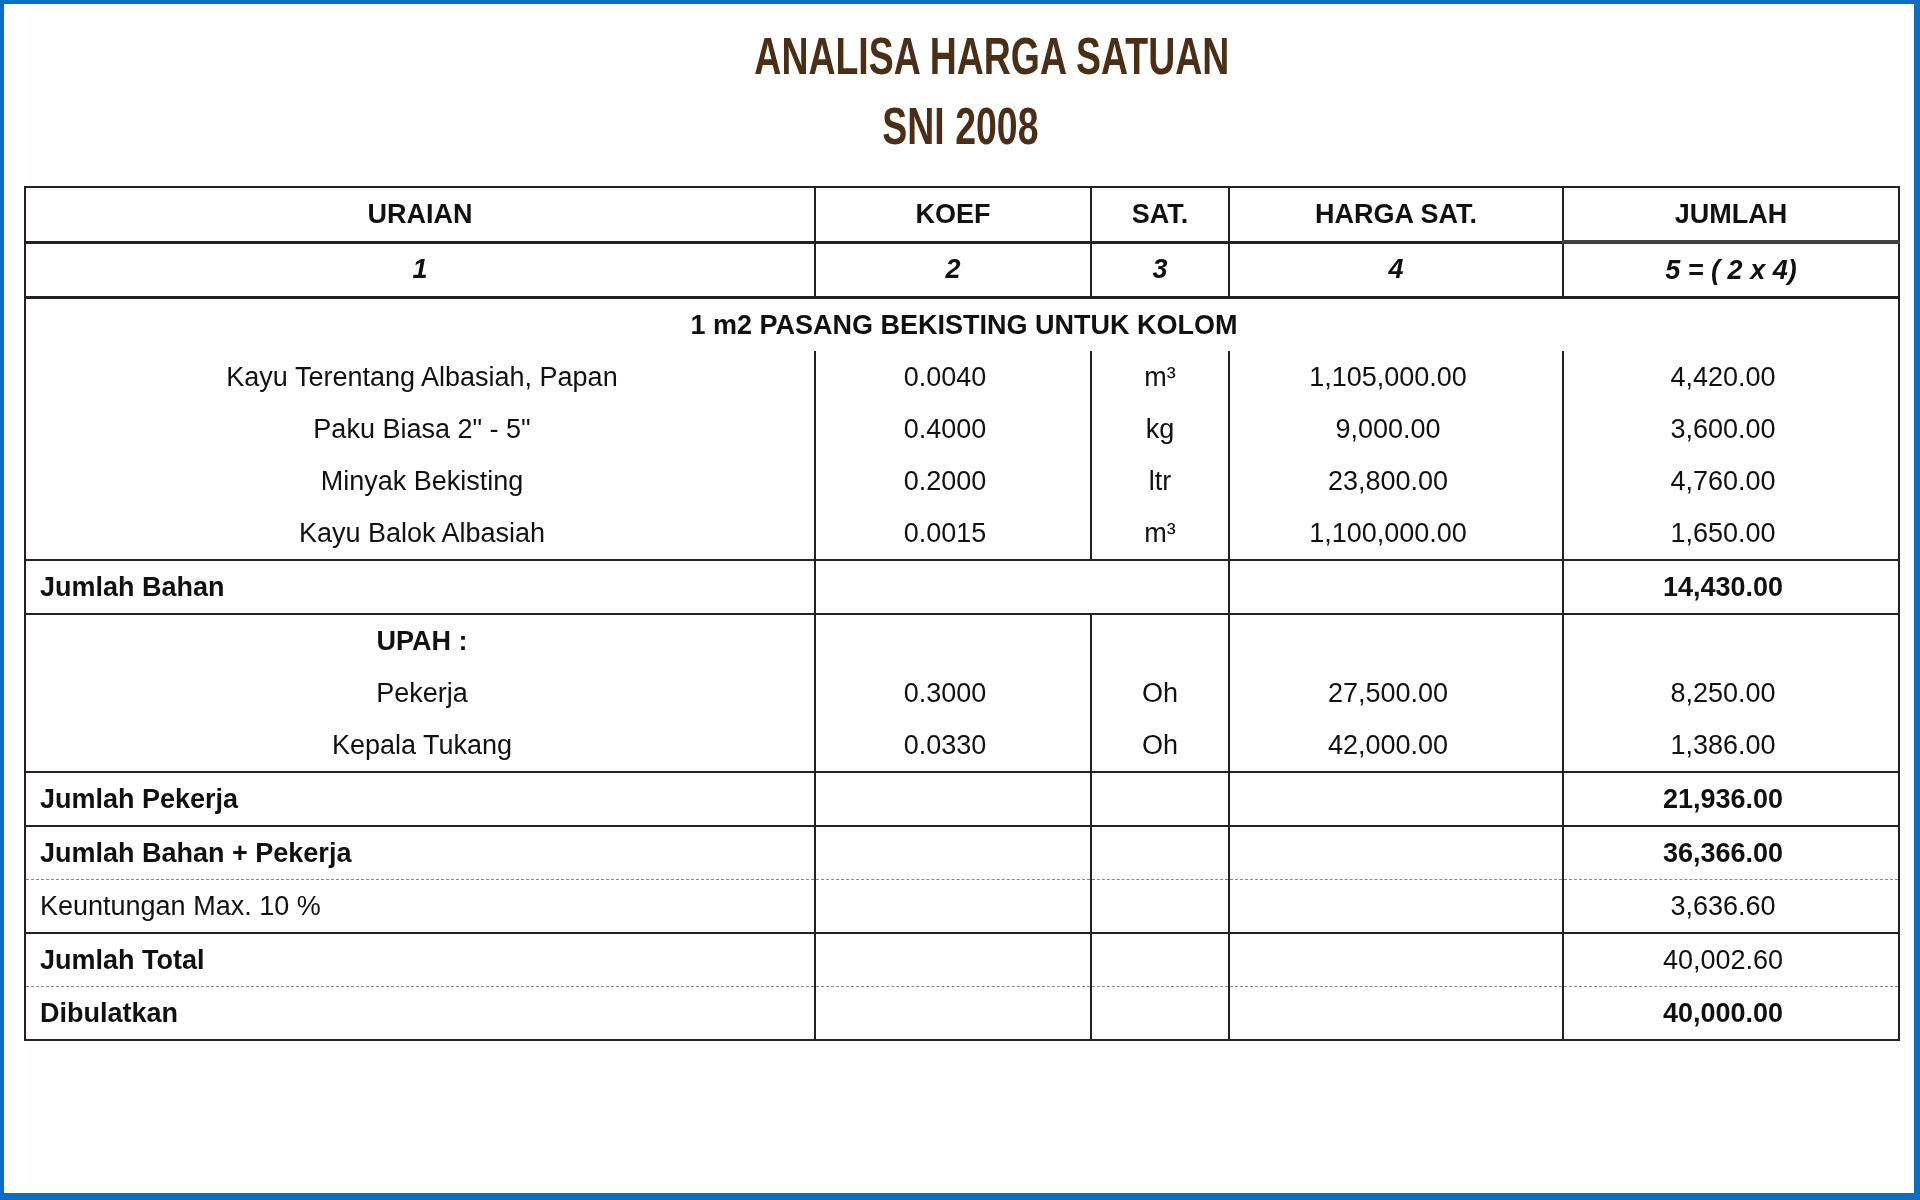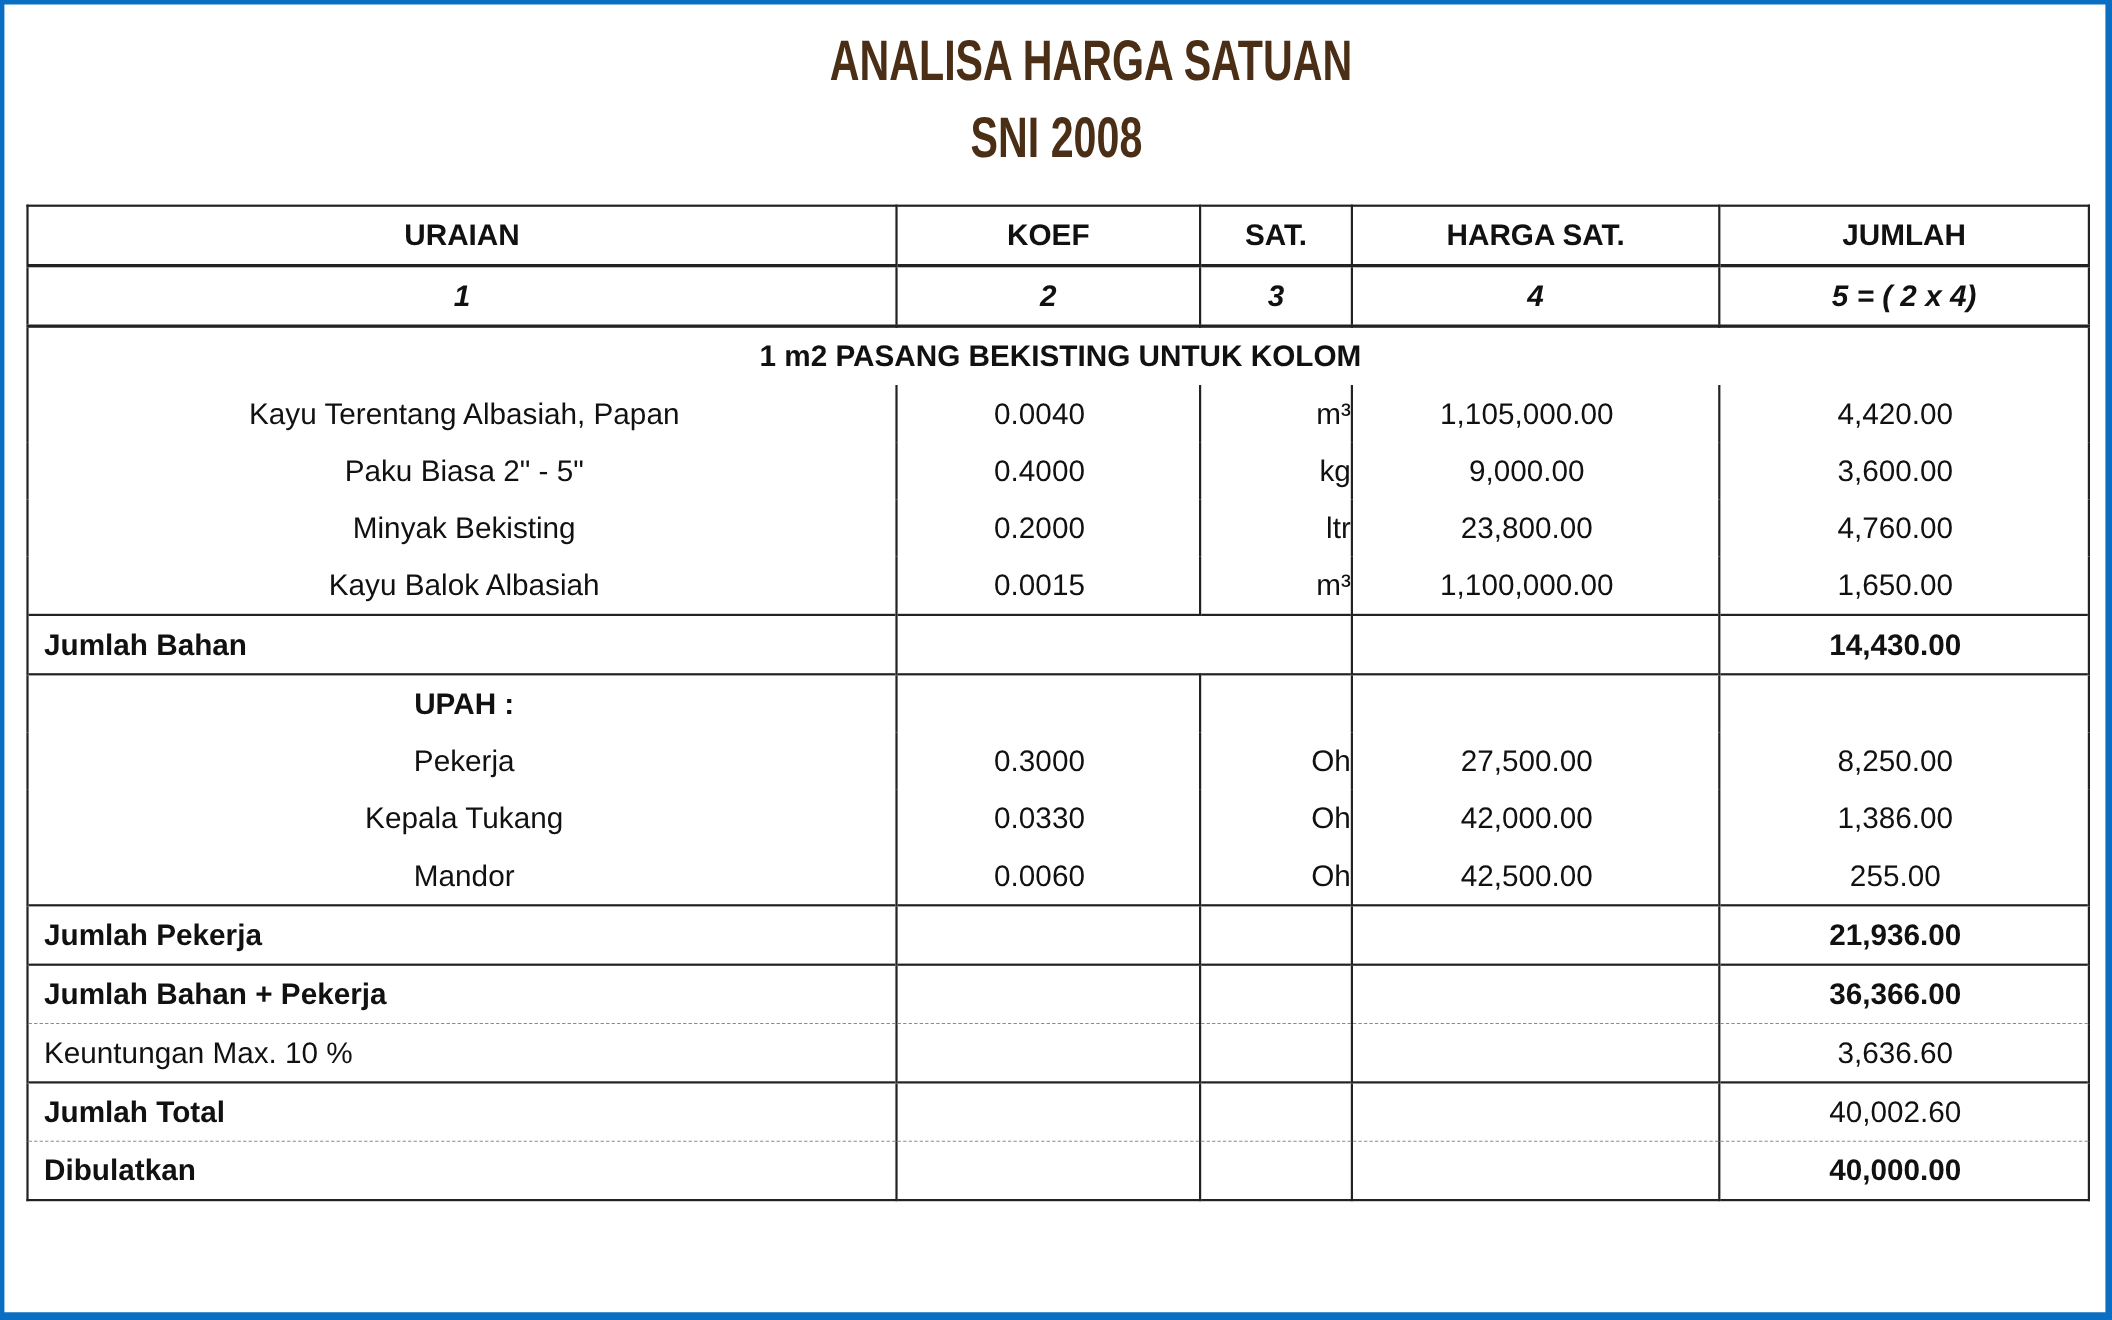--- a/index.html
+++ b/index.html
@@ -31,21 +31,21 @@
     vertical-align:middle; white-space:nowrap; overflow:hidden;
   }
   tr.hline td { border-top:2px solid #222; }
   tr.dline td { border-top:1px dashed #8a8a8a; }
   tr.bline td { border-bottom:2px solid #222; }
   .hdr td { font-weight:bold; text-align:center; font-size:27px; }
   .num td { font-weight:bold; font-style:italic; text-align:center; font-size:27px; }
   .left { text-align:center; padding-left:4px !important; }
   .left2 { text-align:left; padding-left:14px !important; }
   .right { text-align:center; padding-right:16px !important; }
-  .center { text-align:right; }
+  .center { text-align:center; }
   .bold { font-weight:bold; }
 </style>
 </head>
 <body>
 
 <div class="frame"></div>
 
 <div class="title t1"><span>ANALISA HARGA SATUAN</span></div>
 <div class="title t2"><span>SNI 2008</span></div>
 
@@ -64,21 +64,21 @@
     <td>KOEF</td>
     <td>SAT.</td>
     <td>HARGA SAT.</td>
     <td>JUMLAH</td>
   </tr>
   <tr class="num hline" style="border-top:3px solid #222">
     <td style="border-top:3px solid #222">1</td>
     <td style="border-top:3px solid #222">2</td>
     <td style="border-top:3px solid #222">3</td>
     <td style="border-top:3px solid #222">4</td>
-    <td style="border-top:2px solid #404040">5 = ( 2 x 4)</td>
+    <td style="border-top:4px solid #404040">5 = ( 2 x 4)</td>
   </tr>
   <tr>
     <td colspan="5" class="left bold" style="border-top:3px solid #222">1 m2 PASANG BEKISTING UNTUK KOLOM</td>
   </tr>
 
   <tr>
     <td class="left">Kayu Terentang Albasiah, Papan</td>
     <td class="right">0.0040</td>
     <td class="center">m³</td>
     <td class="right">1,105,000.00</td>
@@ -126,27 +126,20 @@
     <td class="right">27,500.00</td>
     <td class="right">8,250.00</td>
   </tr>
   <tr>
     <td class="left">Kepala Tukang</td>
     <td class="right">0.0330</td>
     <td class="center">Oh</td>
     <td class="right">42,000.00</td>
     <td class="right">1,386.00</td>
   </tr>
-  <tr>
-    <td class="left">Mandor</td>
-    <td class="right">0.0060</td>
-    <td class="center">Oh</td>
-    <td class="right">42,500.00</td>
-    <td class="right">255.00</td>
-  </tr>
   <tr class="hline">
     <td class="left2 bold">Jumlah Pekerja</td>
     <td></td>
         <td></td>
         <td></td>
     <td class="right bold">21,936.00</td>
   </tr>
 
   <tr class="hline">
     <td class="left2 bold">Jumlah Bahan + Pekerja</td>

